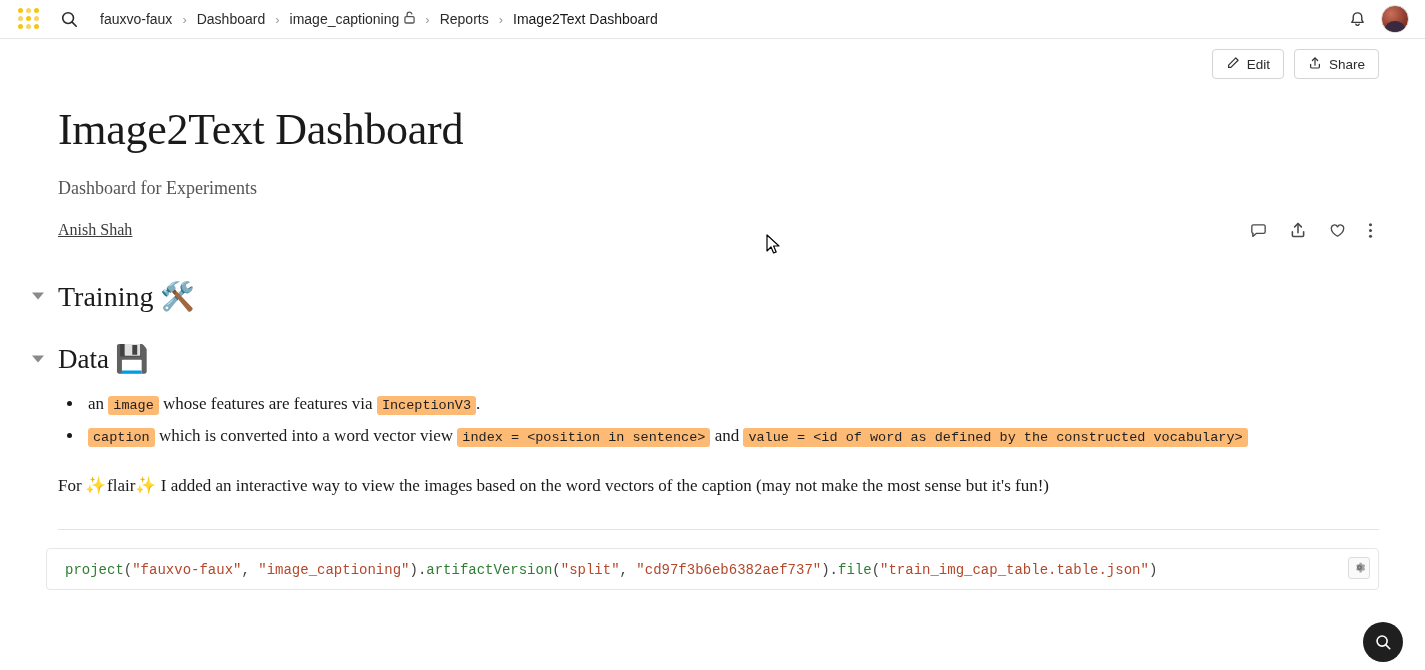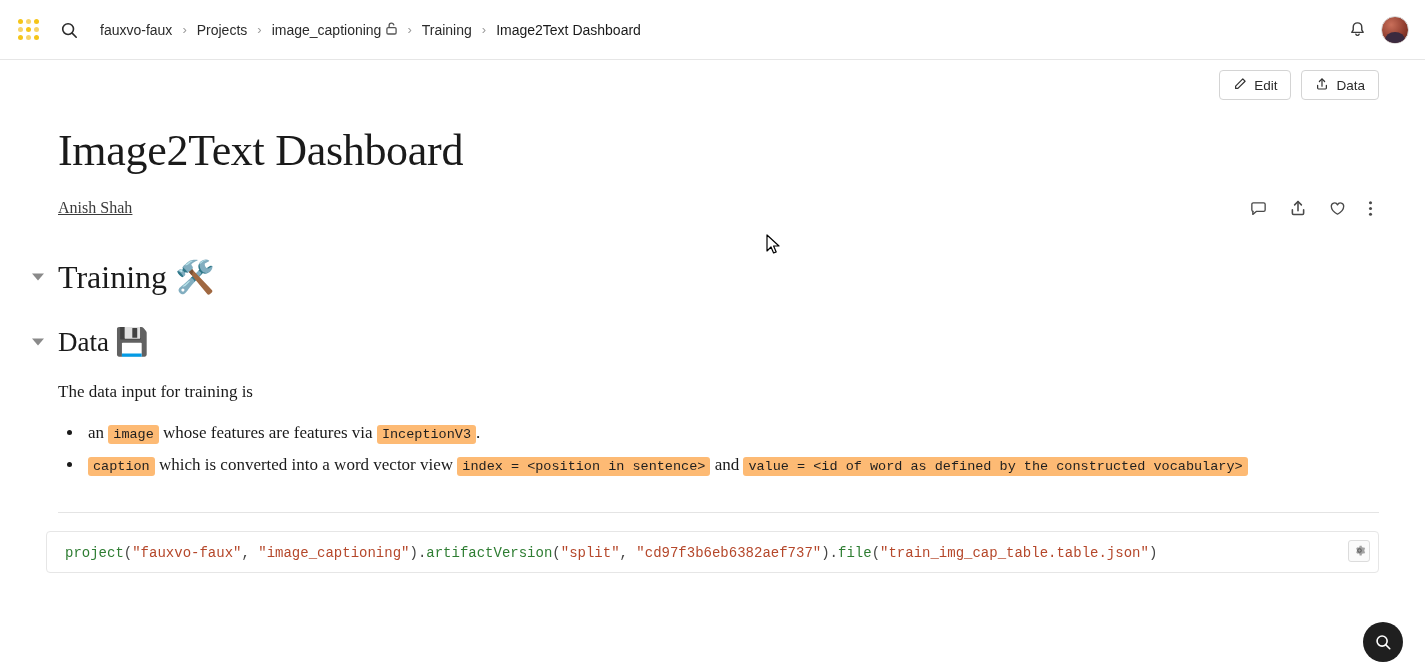--- a/index.html
+++ b/index.html
@@ -7,21 +7,21 @@
     margin: 0; padding: 0;
     width: 1425px; height: 670px;
     overflow: hidden;
     background: #ffffff;
     font-family: "Liberation Sans", sans-serif;
   }
 
   
   .topbar {
     position: relative;
-    height: 60px;
+    height: 39px;
     border-bottom: 1px solid #e6e6e6;
     display: flex;
     align-items: center;
     padding: 0 16px;
     background: #fff;
   }
   .wb-logo {
     width: 26px; height: 26px;
     display: grid;
     grid-template-columns: repeat(3, 1fr);
@@ -169,21 +169,21 @@
     left: -26px;
     top: 50%;
     transform: translateY(-50%);
     width: 0; height: 0;
     border-left: 6px solid transparent;
     border-right: 6px solid transparent;
     border-top: 7px solid #8a8a8a;
     cursor: pointer;
   }
   .h1 {
-    font-size: 32px;
+    font-size: 28px;
     font-weight: 400;
     margin: 40px 0 0 0;
     line-height: 1.2;
   }
   .h2 {
     font-size: 27px;
     font-weight: 400;
     margin: 30px 0 8px 0;
     line-height: 1.2;
   }
@@ -287,35 +287,35 @@
       <line x1="13.5" y1="13.5" x2="18" y2="18" stroke-linecap="round"></line>
     </svg>
   </div>
 
   <div class="breadcrumb">
     <span class="crumb">
       <span>fauxvo-faux</span>
     </span>
     <span class="crumb-sep">›</span>
     <span class="crumb">
-      <span>Projects</span>
+      <span>Dashboard</span>
     </span>
     <span class="crumb-sep">›</span>
     <span class="crumb">
       <span>image_captioning</span>
       <span>
         <svg width="11" height="13" viewBox="0 0 12 14" fill="none" stroke="#555" stroke-width="1.4">
           <rect x="1" y="6" width="10" height="7" rx="1.4"></rect>
           <path d="M3.4 6V3.8A2.6 2.6 0 0 1 8.6 3.6"></path>
         </svg>
       </span>
     </span>
     <span class="crumb-sep">›</span>
     <span class="crumb">
-      <span>Training</span>
+      <span>Reports</span>
     </span>
     <span class="crumb-sep">›</span>
     <span class="crumb current">
       <span>Image2Text Dashboard</span>
     </span>
   </div>
 
   <div class="topbar-right">
     <div class="bell">
       <svg width="19" height="19" viewBox="0 0 20 20" fill="none" stroke="#3b3b3b" stroke-width="1.5">
@@ -337,27 +337,28 @@
     <span>Edit</span>
   </div>
   <div class="btn">
     <span>
       <svg width="14" height="14" viewBox="0 0 16 16" fill="none" stroke="#333" stroke-width="1.4">
         <path d="M8 10.5V2.5" stroke-linecap="round"></path>
         <path d="M5 5.2L8 2.2l3 3" stroke-linecap="round" stroke-linejoin="round"></path>
         <path d="M3 9.5v3.2a1 1 0 0 0 1 1h8a1 1 0 0 0 1-1V9.5" stroke-linecap="round"></path>
       </svg>
     </span>
-    <span>Data</span>
+    <span>Share</span>
   </div>
 </div>
 
 <div class="report">
 
   <h1 class="title">Image2Text Dashboard</h1>
+  <div class="subtitle">Dashboard for Experiments</div>
 
   <div class="author-row">
     <span class="author">Anish Shah</span>
     <div class="author-actions">
       <span class="icon-btn">
         <svg width="19" height="19" viewBox="0 0 20 20" fill="none" stroke="#4a4a4a" stroke-width="1.4">
           <path d="M3 5.5a1.5 1.5 0 0 1 1.5-1.5h11A1.5 1.5 0 0 1 17 5.5v6a1.5 1.5 0 0 1-1.5 1.5H8l-4 3.2V13H4.5A1.5 1.5 0 0 1 3 11.5z" stroke-linejoin="round"></path>
         </svg>
       </span>
       <span class="icon-btn">
@@ -385,32 +386,32 @@
   <div class="h-block">
     <div class="caret"></div>
     <h2 class="h1">Training 🛠️</h2>
   </div>
 
   <div class="h-block">
     <div class="caret"></div>
     <h3 class="h2">Data 💾</h3>
   </div>
 
-  <p class="para">The data input for training is</p>
 
   <ul class="bullets">
     <li>
       <span>an </span><code class="inline">image</code><span> whose features are features via </span><code class="inline">InceptionV3</code><span>.</span>
     </li>
     <li>
       <code class="inline">caption</code><span> which is converted into a word vector view </span><code class="inline">index = &lt;position in sentence&gt;</code><span> and </span><code class="inline">value = &lt;id of word as defined by the constructed vocabulary&gt;</code>
     </li>
   </ul>
 
 
+  <p class="para">For ✨flair✨ I added an interactive way to view the images based on the word vectors of the caption (may not make the most sense but it's fun!)</p>
 
   <div class="divider"></div>
 
   <div class="codepanel">
     <div class="gear-btn">
       <svg width="13" height="13" viewBox="0 0 16 16" fill="#5a5a5a">
         <path d="M8 5.2A2.8 2.8 0 1 0 8 10.8 2.8 2.8 0 0 0 8 5.2zm0 4.3A1.5 1.5 0 1 1 8 6.5a1.5 1.5 0 0 1 0 3z"></path>
         <path d="M14 8c0-.3 0-.6-.1-.9l1.1-.9-1.3-2.2-1.3.5a5.4 5.4 0 0 0-1.5-.9L10.7 2H8.1l-.2 1.6c-.5.2-1 .5-1.5.9l-1.3-.5-1.3 2.2 1.1.9c0 .3-.1.6-.1.9s0 .6.1.9l-1.1.9 1.3 2.2 1.3-.5c.5.4 1 .7 1.5.9l.2 1.6h2.6l.2-1.6c.5-.2 1-.5 1.5-.9l1.3.5 1.3-2.2-1.1-.9c.1-.3.1-.6.1-.9z" opacity="0.55"></path>
       </svg>
     </div>

